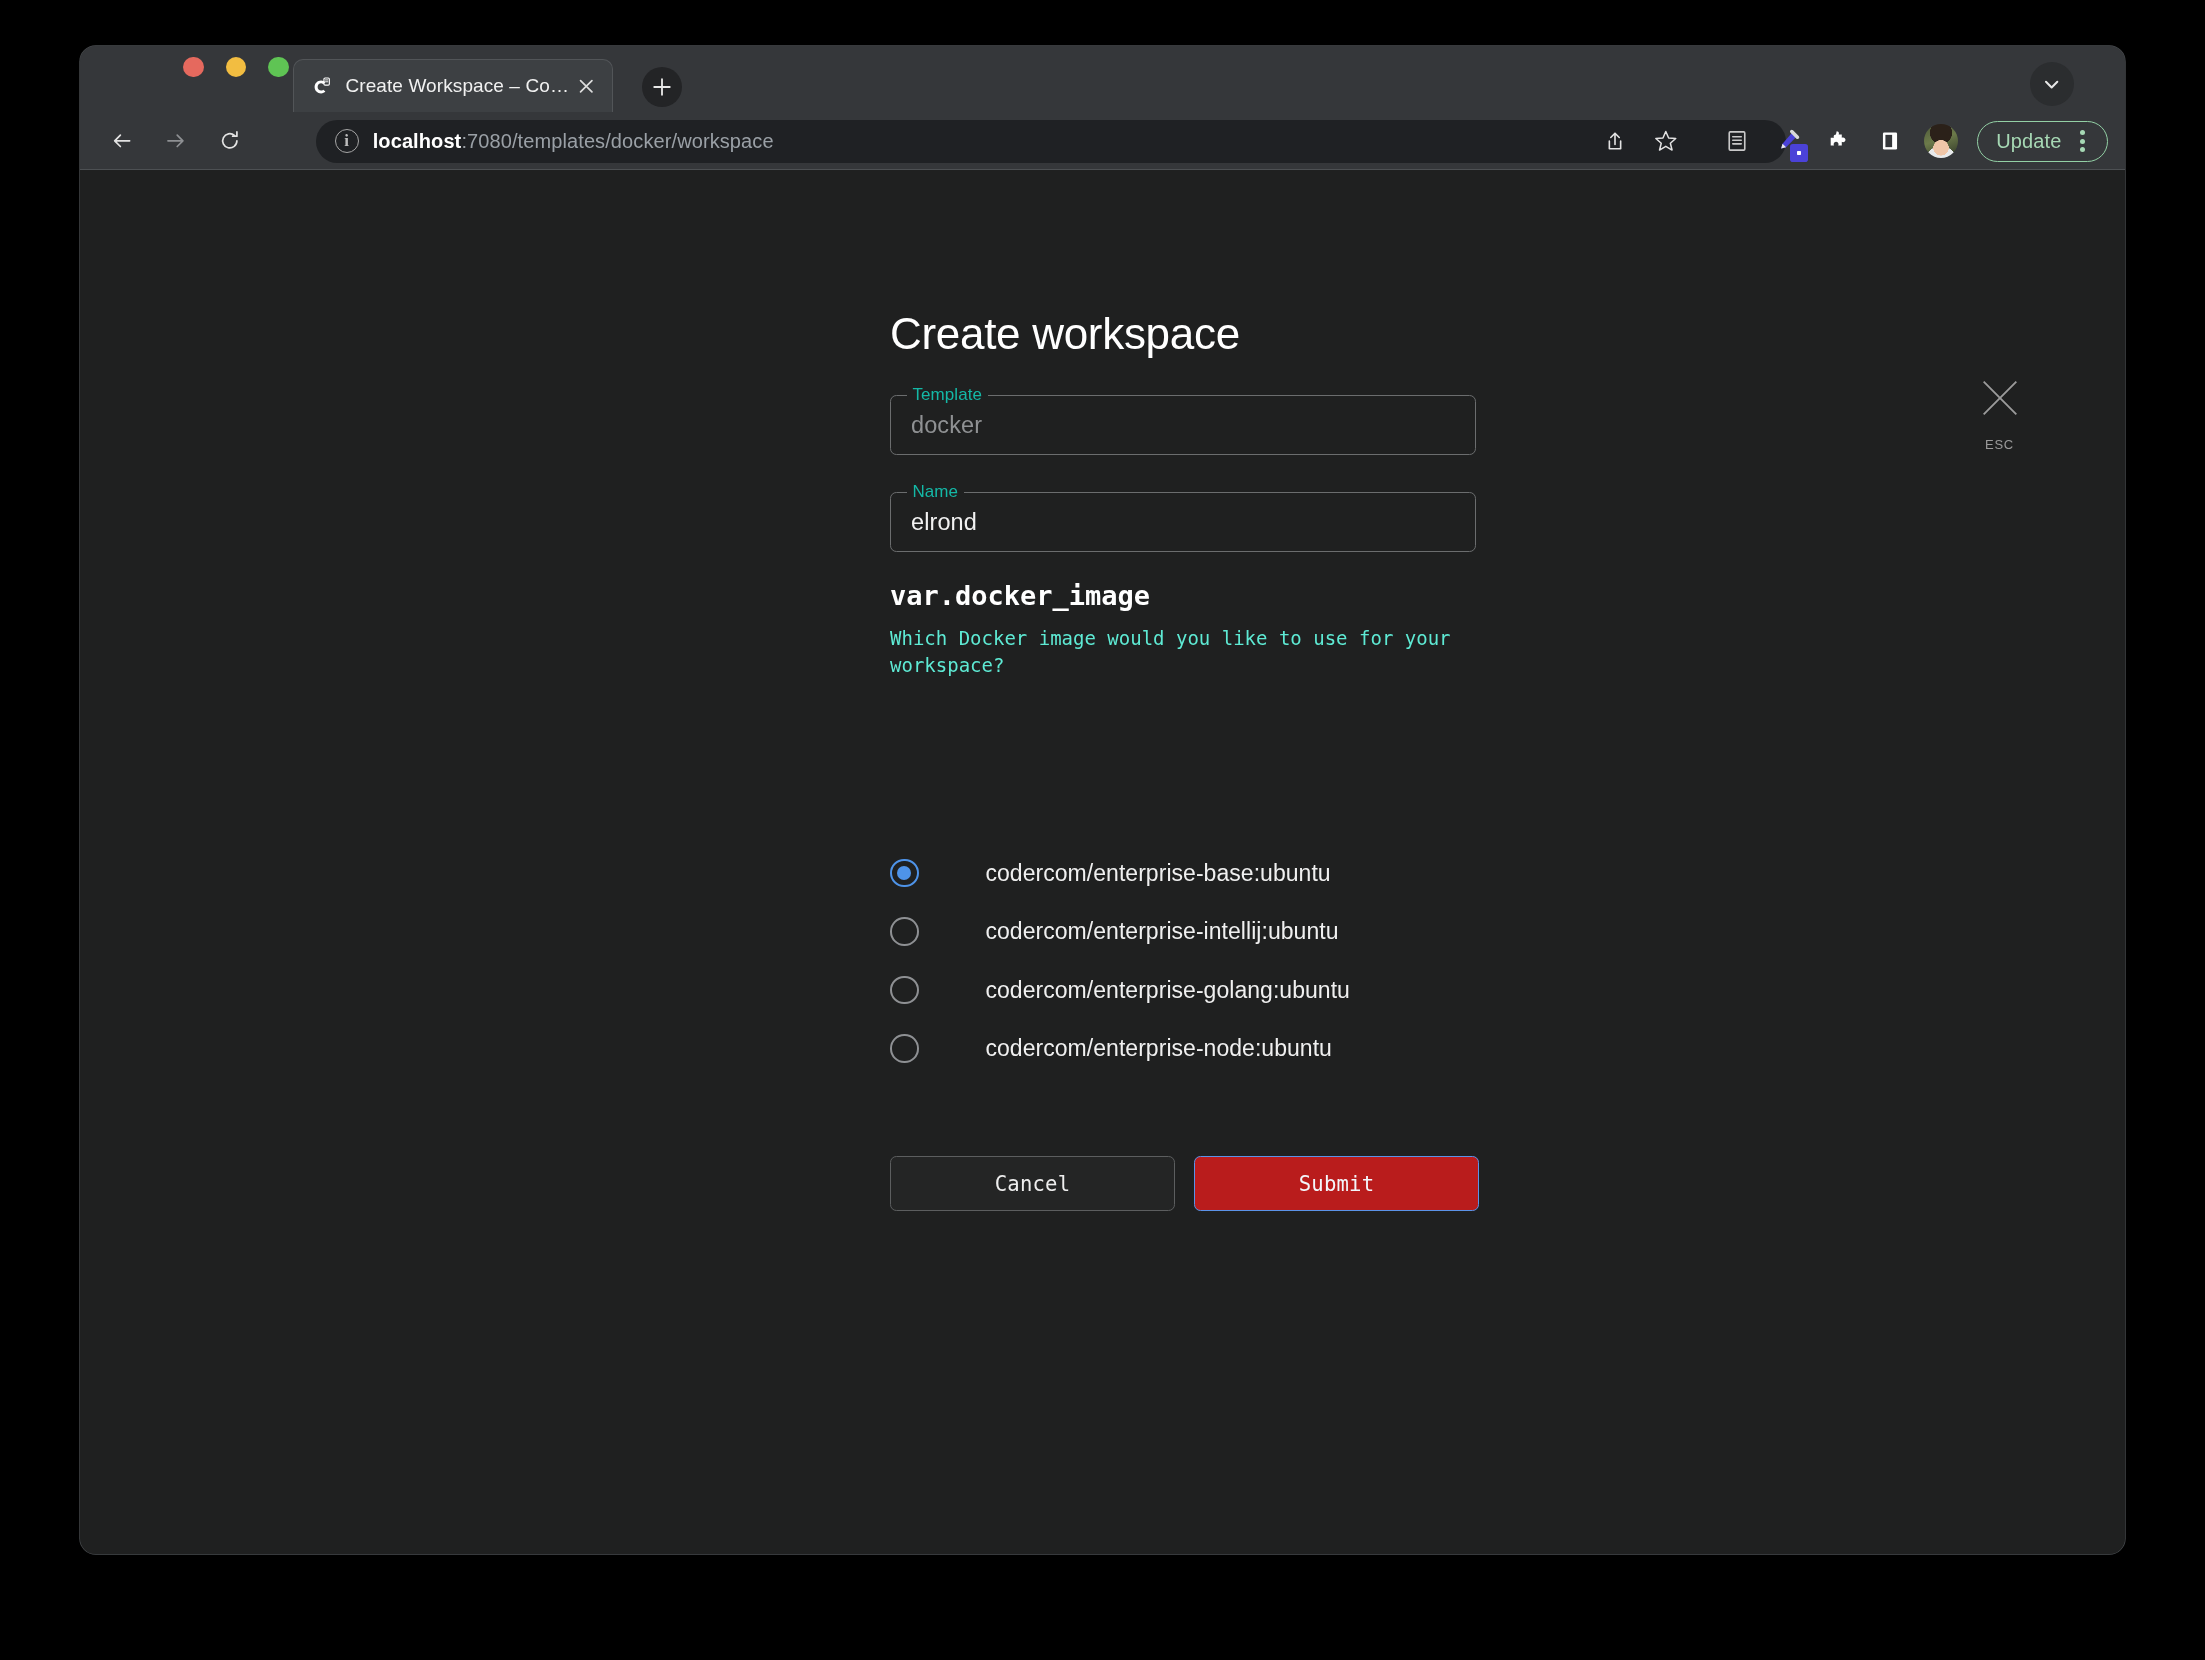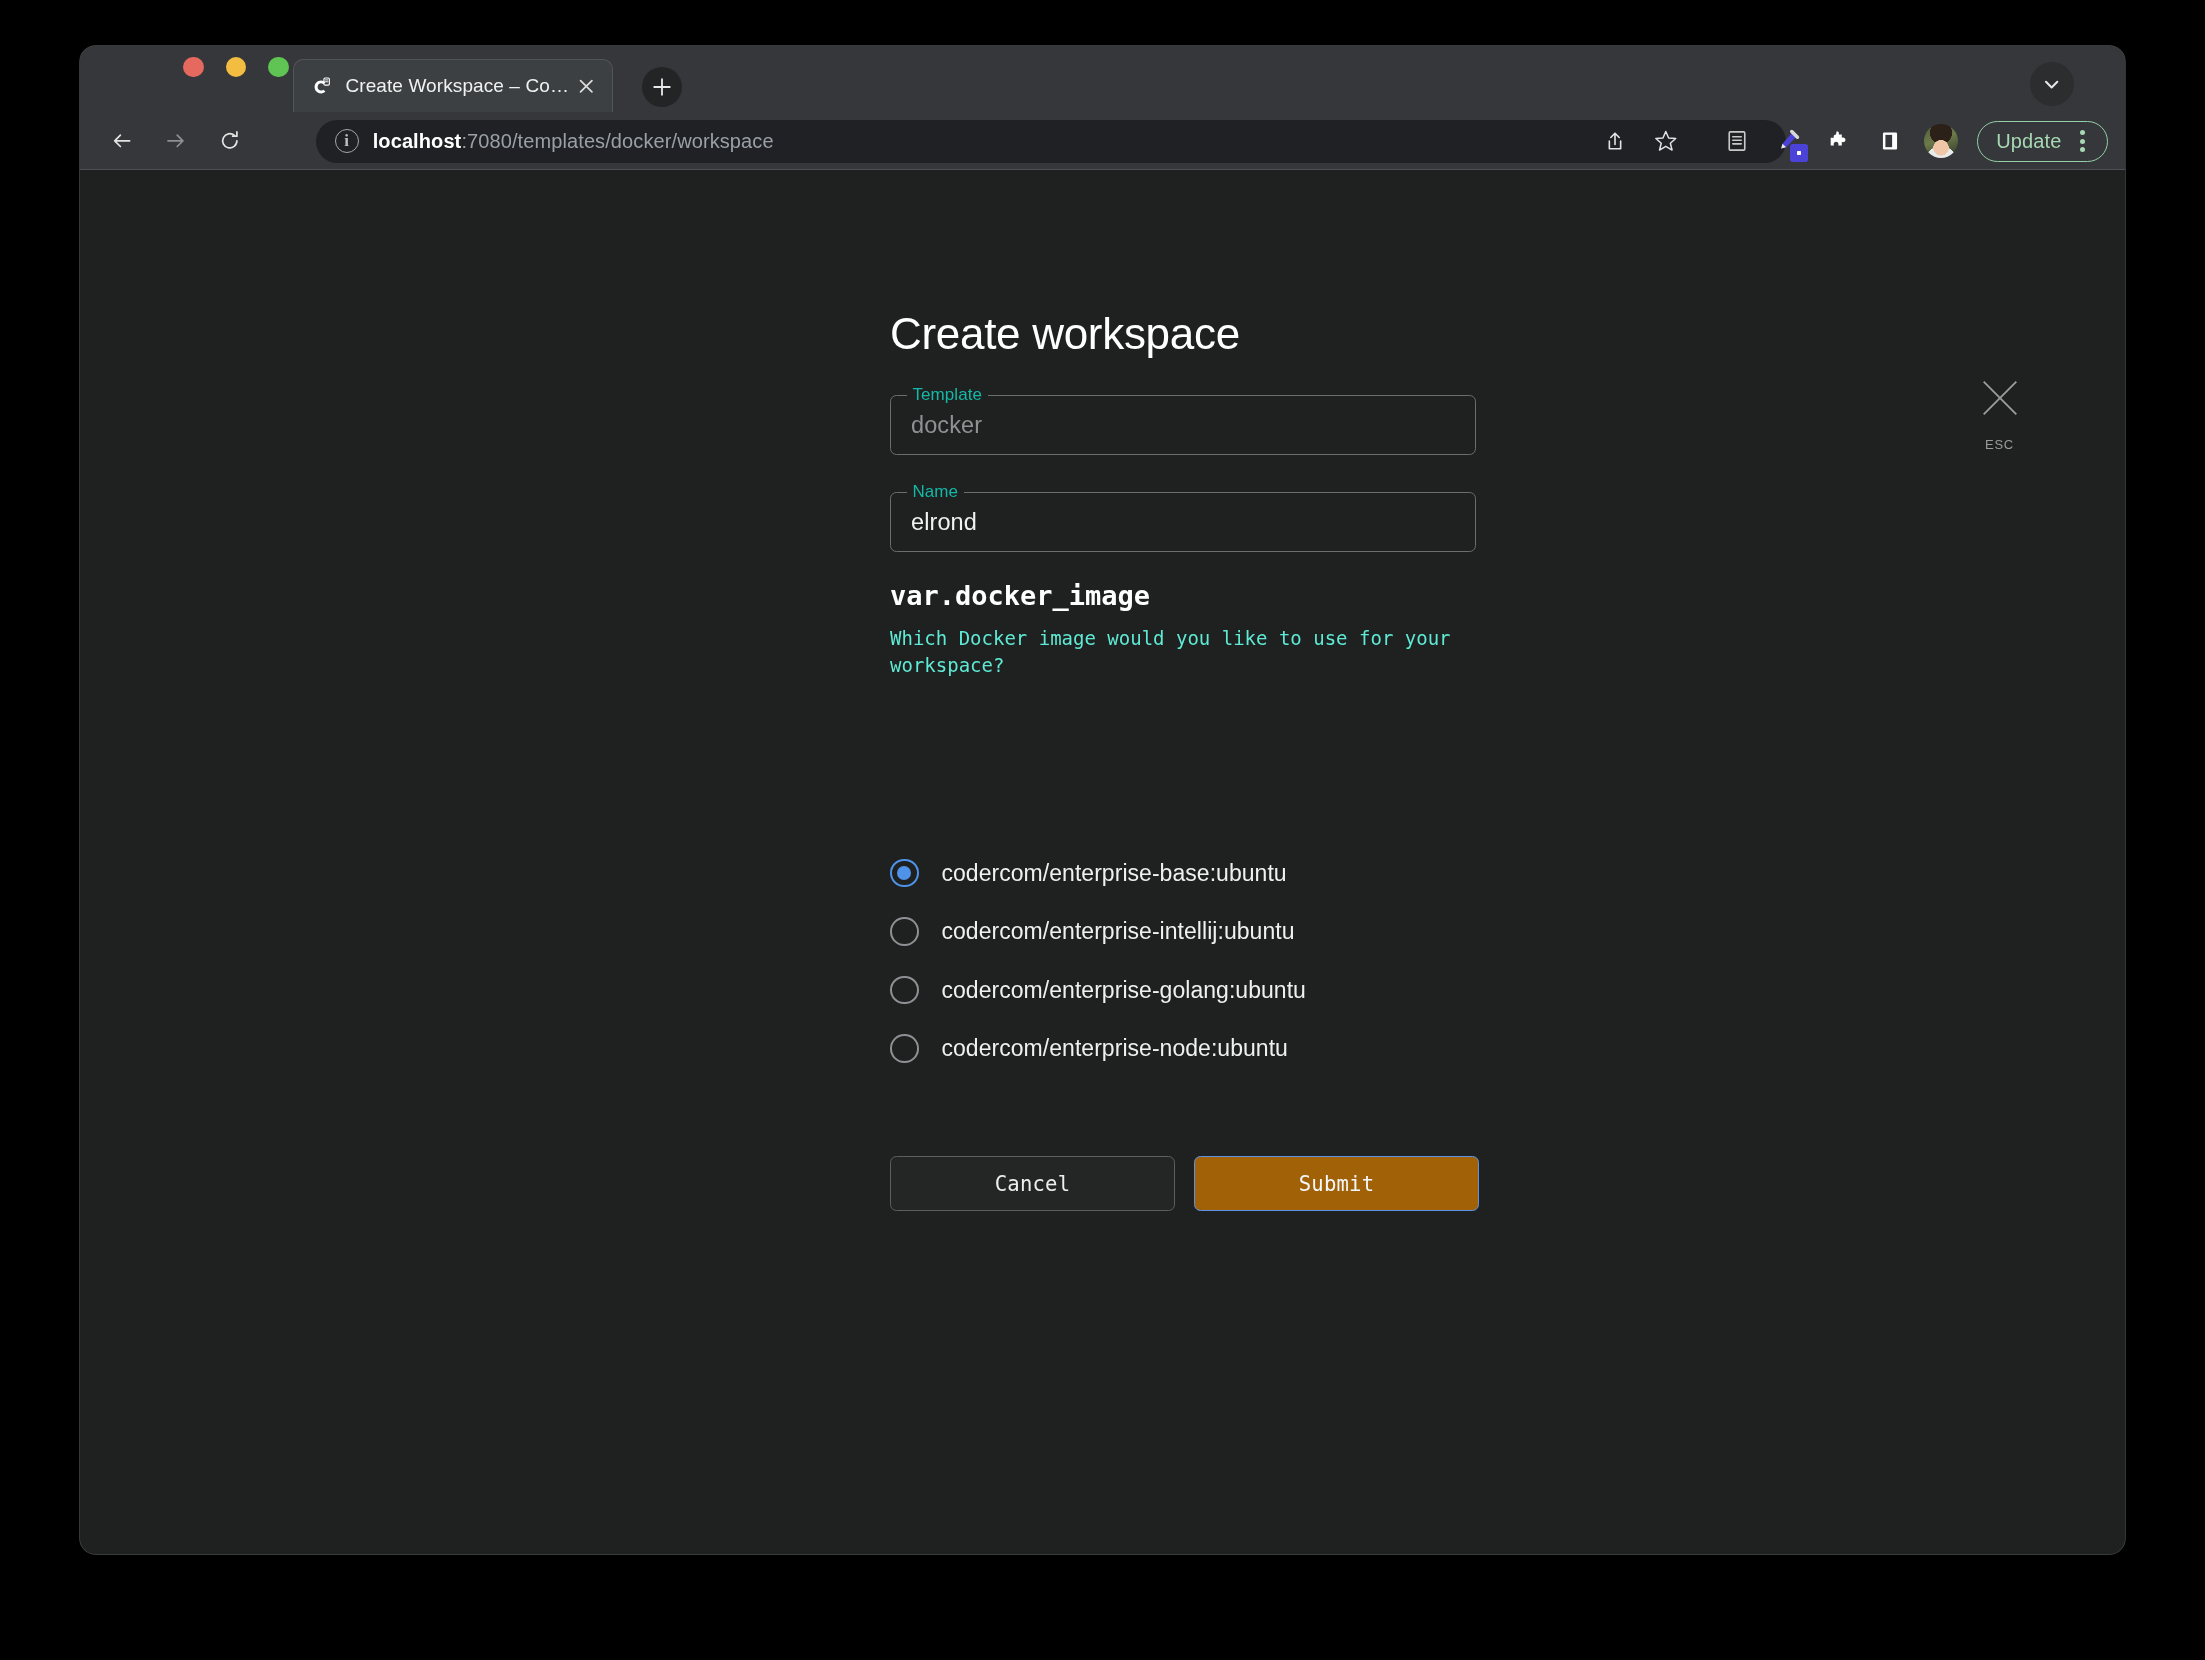--- a/index.html
+++ b/index.html
@@ -276,20 +276,21 @@
     position: absolute; left: 50%; top: 50%;
     width: 14.2px; height: 14.2px;
     margin: -7.1px 0 0 -7.1px;
     border-radius: 50%;
     background: #4e93e8;
   }
   .radio-label {
     color: #f0f0f0;
     font-size: 23px;
     letter-spacing: 0.04px;
+    margin-left: 44px;
   }
 
   .actions {
     position: absolute; left: 0; top: 986px;
     display: flex; gap: 19px;
   }
   .btn {
     height: 55px;
     border-radius: 6.4px;
     display: flex; align-items: center; justify-content: center;
@@ -298,21 +299,21 @@
     letter-spacing: 0.2px;
   }
   .btn-cancel {
     width: 285px;
     background: #242525;
     border: 1.1px solid #5c5e5f;
     color: #eeeeee;
   }
   .btn-submit {
     width: 285px;
-    background: #a16207;
+    background: #b91c1c;
     border: 1.1px solid #5b93e8;
     color: #f3f6fb;
   }
 </style>
 </head>
 <body>
 
 <div class="window">
 
   <div class="tabstrip">

